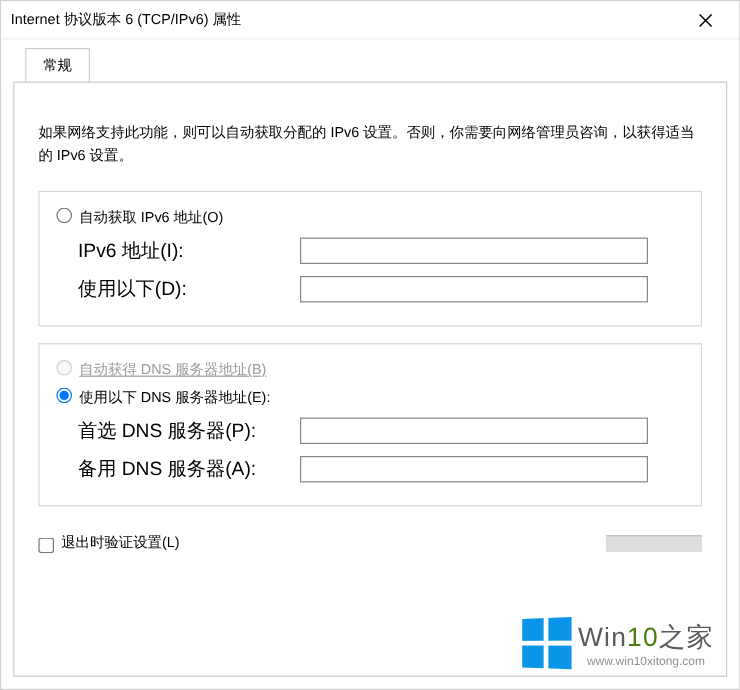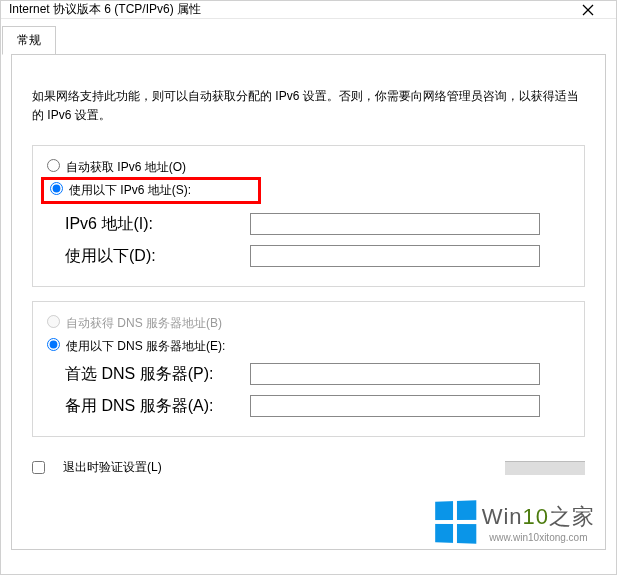--- a/index.html
+++ b/index.html
@@ -8,37 +8,37 @@
       font-size: 12px;
       background: #fff;
       color: #000;
       width: 617px;
       height: 575px;
       overflow: hidden;
       position: relative;
       border: 1px solid #d0d0d0;
     }
     .titlebar {
-      height: 18px;
+      height: 32px;
       display: flex;
       align-items: center;
       padding: 0 8px;
       background: #fff;
       border-bottom: 1px solid #e8e8e8;
       gap: 17px;
     }
     .titlebar .title { flex: 1; font-size: 12px; }
     .titlebar .close {
       width: 40px; height: 28px;
       display: flex; align-items: center; justify-content: center;
       cursor: pointer;
     }
     .tabs {
       display: flex;
-      padding: 6px 10px 0 1px;
+      padding: 6px 10px 0 20px;
       background: #fff;
     }
     .tab {
       padding: 5px 14px;
       border: 1px solid #ccc;
       border-bottom: 1px solid #fff;
       background: #fff;
       font-size: 12px;
       position: relative;
       top: 1px;
@@ -70,21 +70,21 @@
     .radio-row.highlighted {
       border: 3px solid #ff0000;
       padding: 2px 6px;
       margin: -2px -6px 4px -6px;
       width: 220px;
     }
     .radio-row input[type="radio"] {
       margin-right: 6px;
       cursor: pointer;
     }
-    .radio-row.disabled { color: #9a9a9a; }
+    .radio-row.disabled { color: #9a9a9a; text-decoration: underline; }
     .field-row {
       display: flex;
       align-items: center;
       padding: 5px 0 5px 18px;
     }
     .field-row .label {
       width: 185px;
       font-size: 16px;
     }
     .field-row input[type="text"] {
@@ -96,22 +96,21 @@
     .field-row input.wide { width: 290px; }
     .field-row input.narrow { width: 45px; }
     .check-row {
       display: flex;
       align-items: center;
       justify-content: space-between;
       padding: 8px 0 0 0;
     }
     .check-row .left {
       display: flex;
-      align-items: center;
-      gap: 12px;
+      align-items: flex-end;
     }
     .check-row input[type="checkbox"] {
       margin-right: 6px;
       cursor: pointer;
     }
     .adv-btn-stub {
       width: 80px; height: 14px;
       background: #ddd;
       border-top: 1px solid #bbb;
     }
@@ -169,24 +168,20 @@
 
 <div class="tab-content">
 
   <p class="desc">如果网络支持此功能，则可以自动获取分配的 IPv6 设置。否则，你需要向网络管理员咨询，以获得适当的 IPv6 设置。</p>
 
   <div class="group">
     <label class="radio-row">
       <input type="radio" name="addr" style="">
       <span>自动获取 IPv6 地址(O)</span>
     </label>
-    <label class="radio-row highlighted">
-      <input type="radio" name="addr" checked="" style="">
-      <span>使用以下 IPv6 地址(S):</span>
-    </label>
 
     <div class="field-row">
       <span class="label">IPv6 地址(I):</span>
       <input type="text" class="wide" value="" style="">
     </div>
     <div class="field-row">
       <span class="label">使用以下(D):</span>
       <input type="text" class="wide" value="" style="">
     </div>
   </div>

